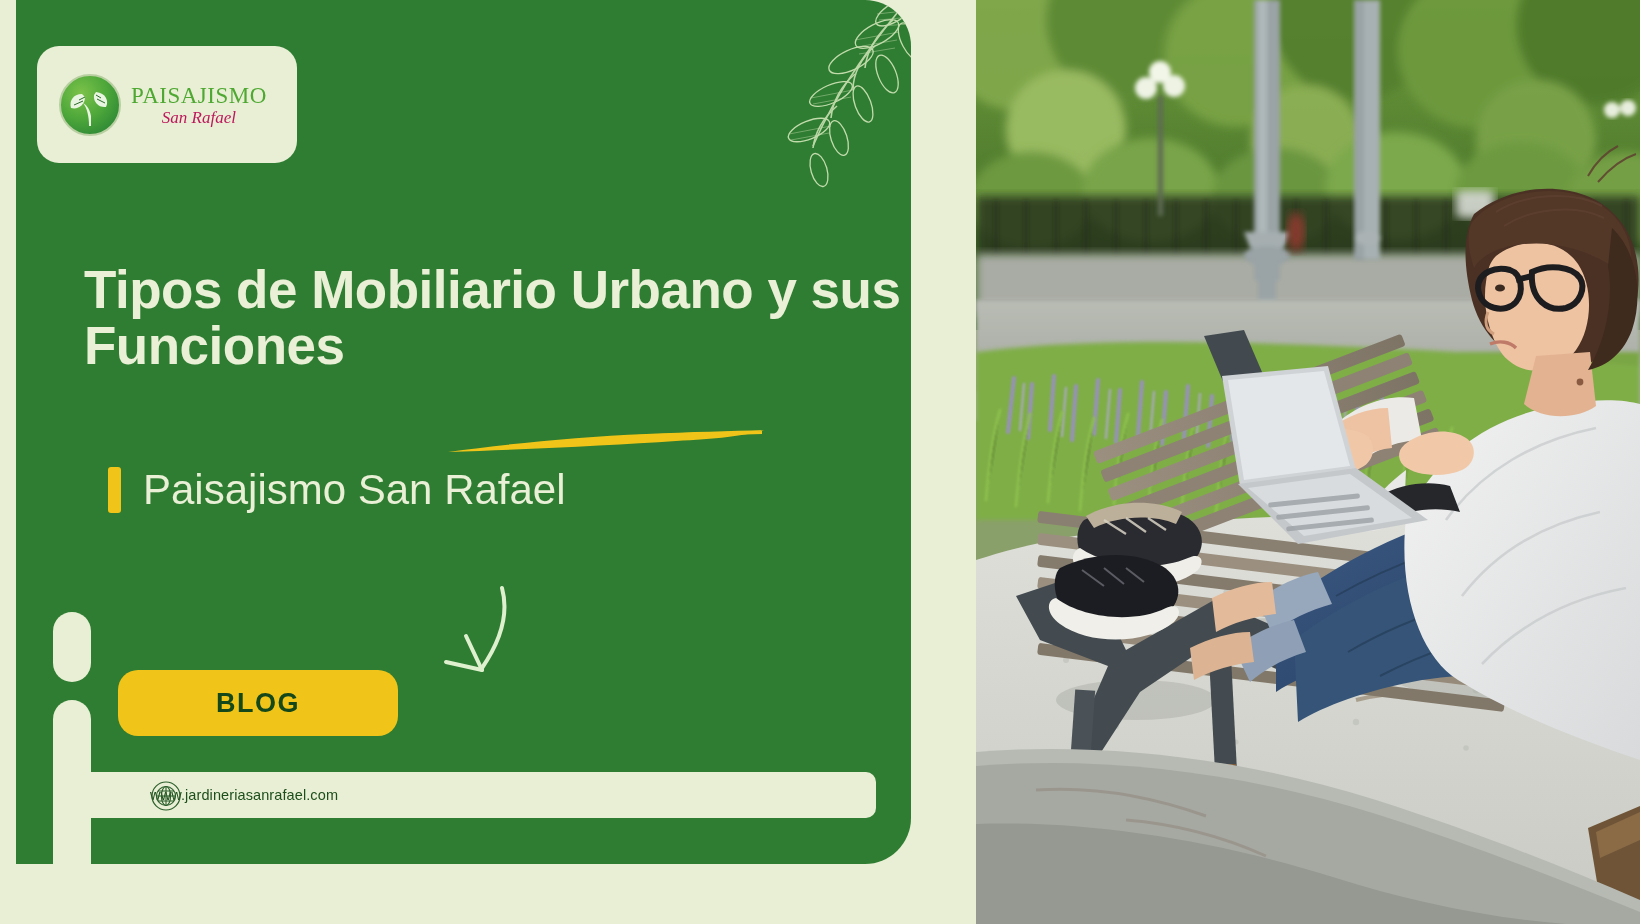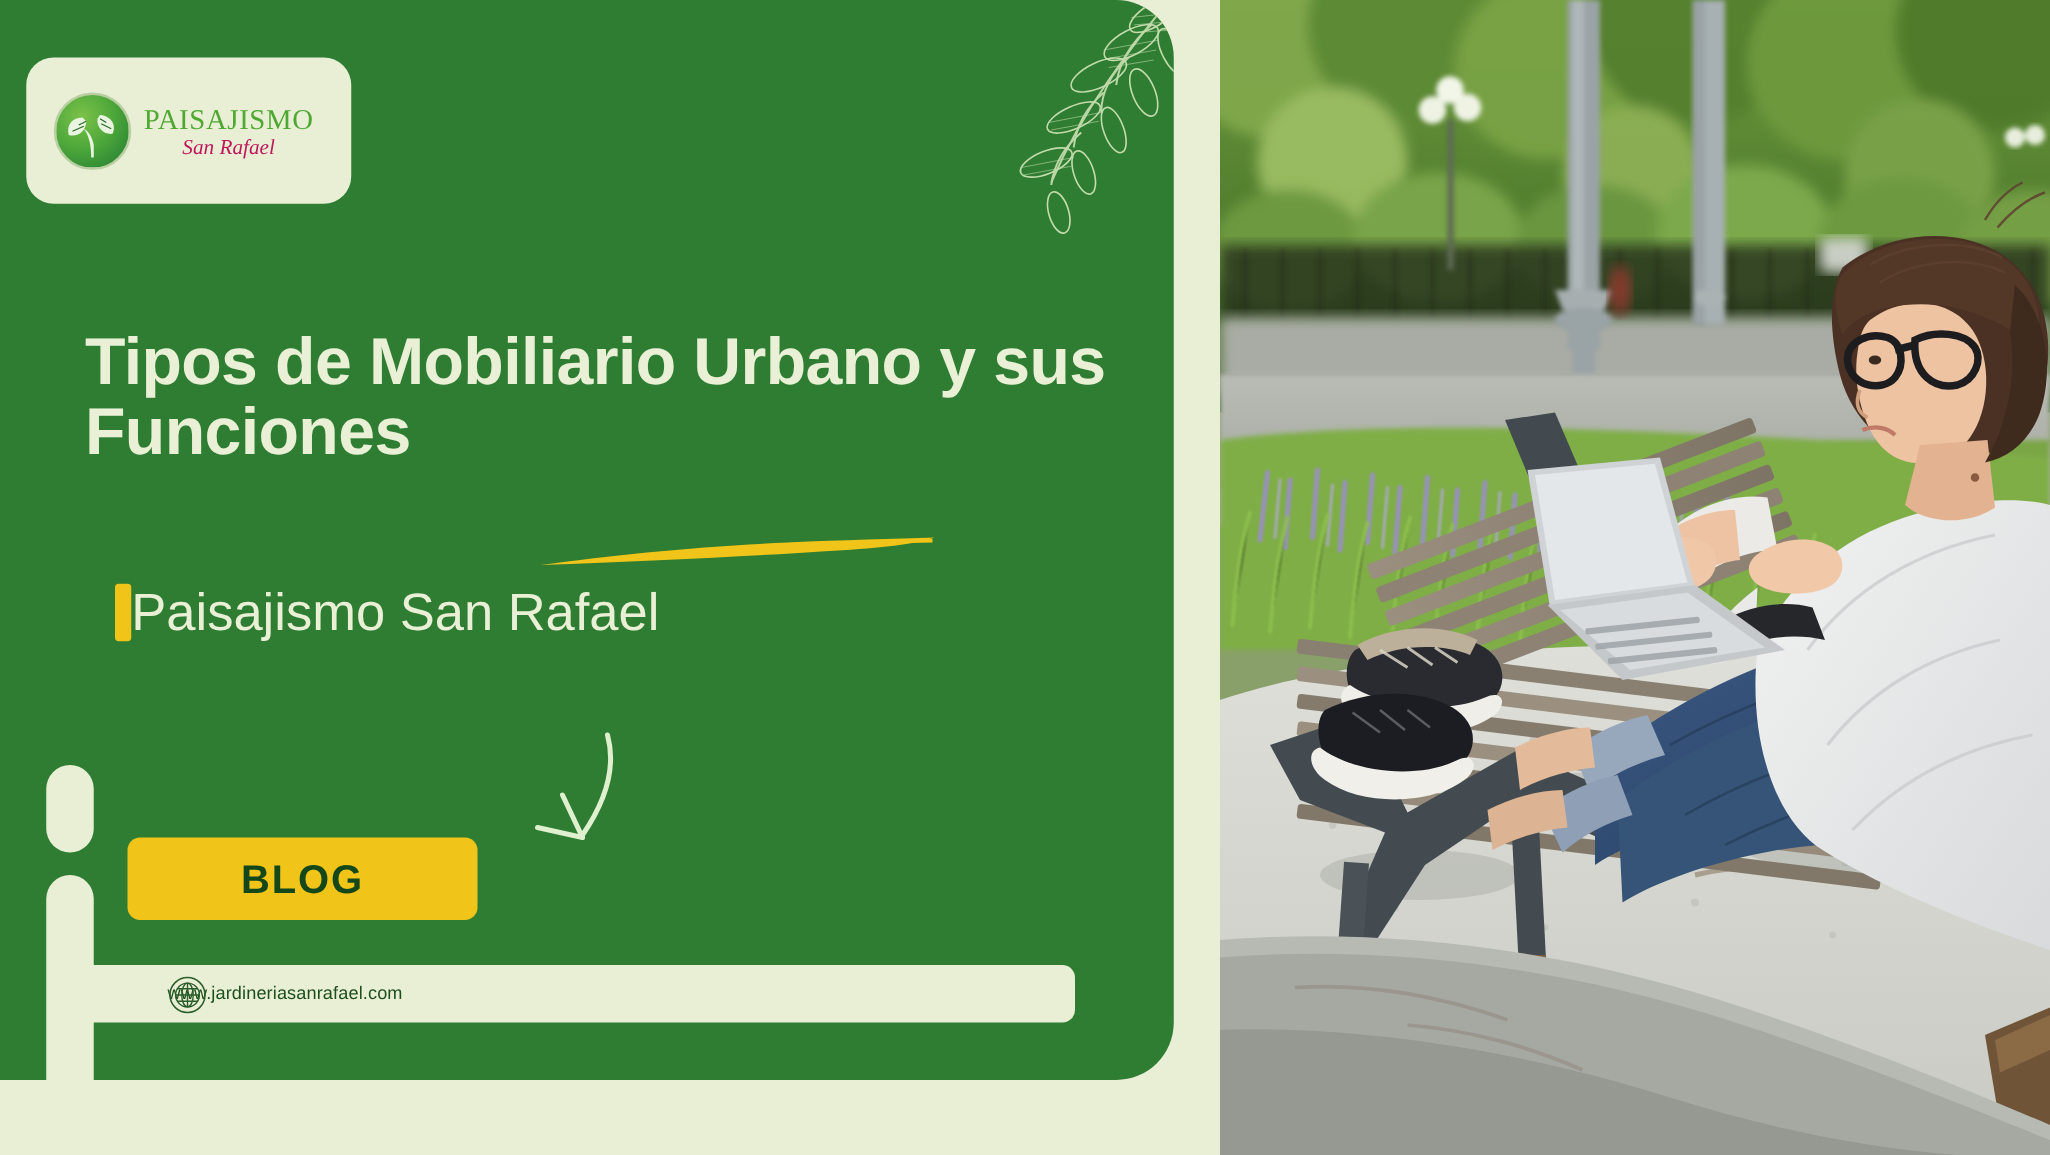--- a/index.html
+++ b/index.html
@@ -24,29 +24,28 @@
     position: absolute;
     left: 0; top: 0;
     width: 978px;
     height: 924px;
     background: #e8efd4;
   }
 
   
   .green-panel {
     position: absolute;
-    left: 0;
+    left: 16px;
     top: 0;
     width: 895px;
     height: 864px;
     background: #2e7d32;
     border-top-right-radius: 46px;
     border-bottom-right-radius: 46px;
     overflow: hidden;
-    padding-left: 44px;
   }
 
   
   .branch {
     position: absolute;
     right: -6px;
     top: -10px;
     width: 190px;
     height: 200px;
     pointer-events: none;
@@ -131,20 +130,21 @@
     align-items: center;
   }
   .subtitle-bar {
     width: 13px;
     height: 46px;
     background: #f0c419;
     border-radius: 3px;
     flex: 0 0 13px;
   }
   .subtitle-text {
+    margin-left: 22px;
     font-size: 42px;
     color: #e9f0d6;
     font-weight: 400;
     white-space: nowrap;
   }
 
   
   .deco-dot {
     position: absolute;
     left: 37px;
@@ -166,23 +166,23 @@
 
   
   .blog-btn {
     position: absolute;
     left: 102px;
     top: 670px;
     width: 280px;
     height: 66px;
     background: #f0c419;
     border: none;
-    border-radius: 10px;
+    border-radius: 20px;
     color: #14481a;
-    font-size: 32px;
+    font-size: 27px;
     font-weight: bold;
     letter-spacing: 1.5px;
     cursor: pointer;
     font-family: "Liberation Sans", sans-serif;
   }
 
   
   .arrow-doodle {
     position: absolute;
     left: 412px;

